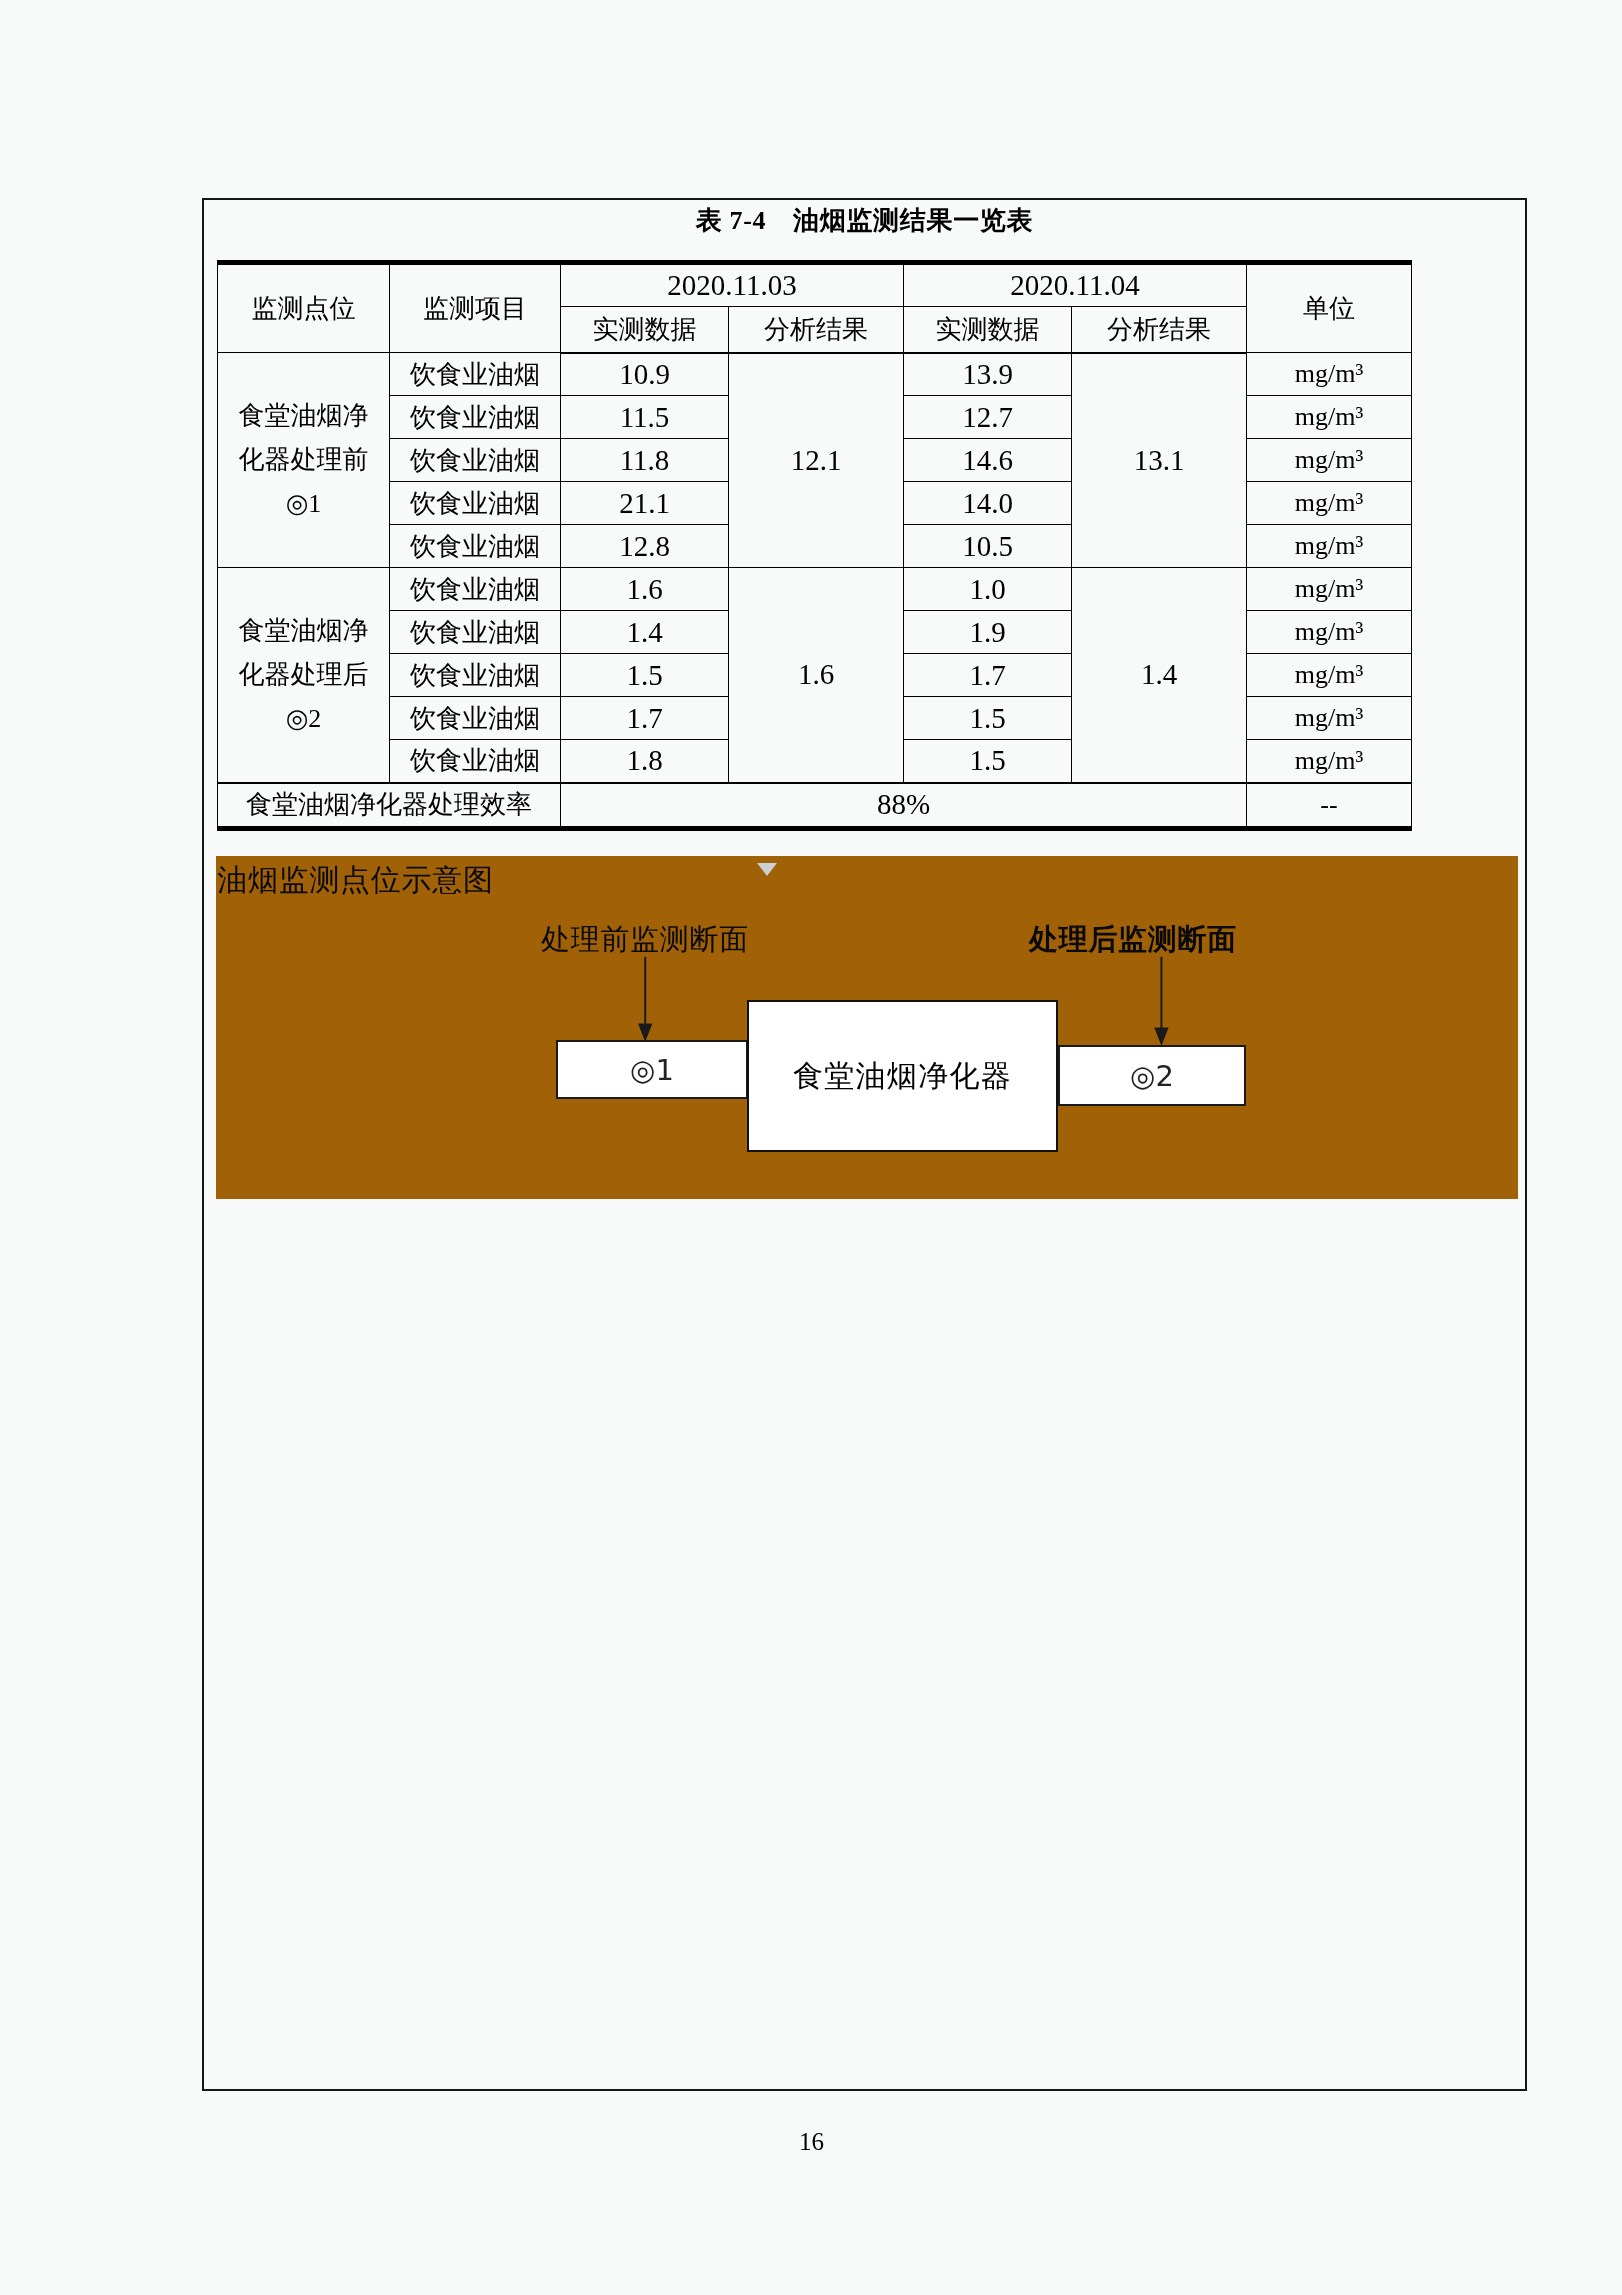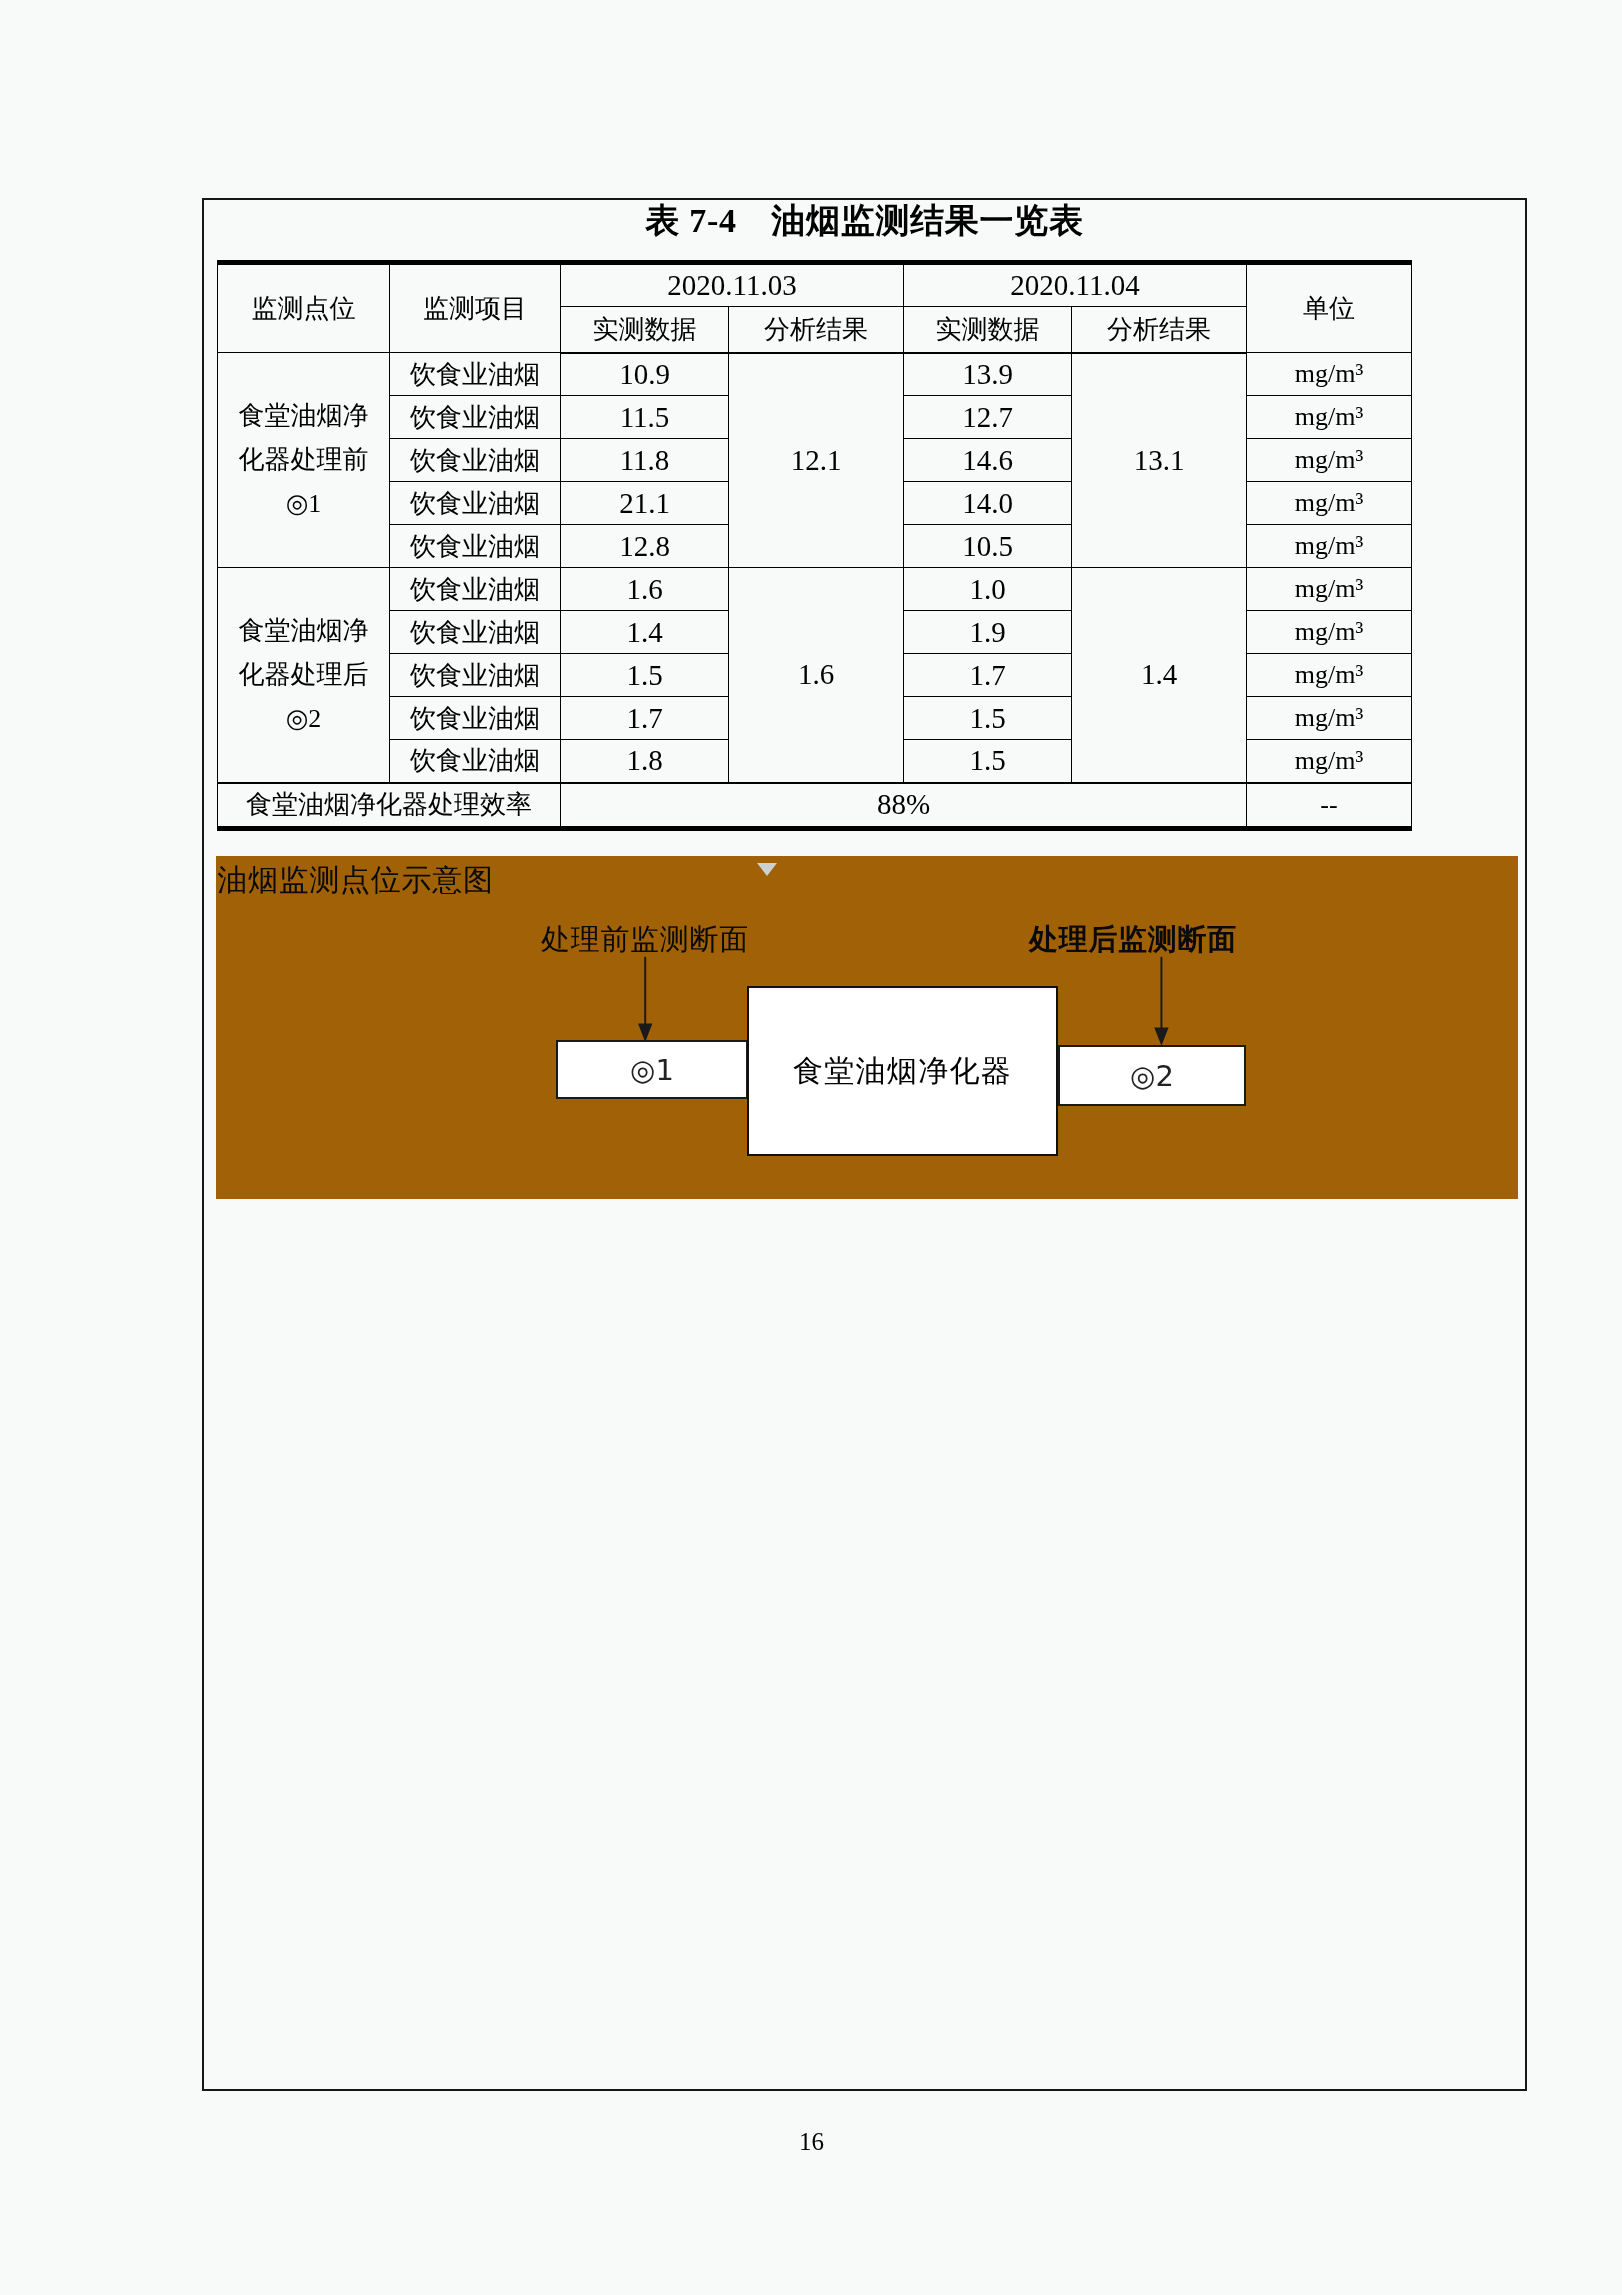--- a/index.html
+++ b/index.html
@@ -19,21 +19,21 @@
     border: 2px solid #161616;
     background: transparent;
   }
 
   
   .doc-title {
     position: absolute;
     left: 202px; top: 204px;
     width: 1325px; height: 34px;
     text-align: center;
-    font-size: 34px; font-weight: bold;
+    font-size: 26px; font-weight: bold;
     letter-spacing: 0.7px;
     line-height: 34px;
   }
 
   
   table.monitor {
     position: absolute;
     left: 217px; top: 240px;
     width: 1194px;
     border-collapse: collapse;
@@ -97,21 +97,21 @@
   .label-before { left: 325px; text-align: center; }
   .label-after  { left: 813px; font-weight: bold; }
   .arrow-layer { position: absolute; left: 0; top: 0; width: 1302px; height: 343px; }
   .dbox {
     position: absolute;
     background: #fff;
     display: flex; align-items: center; justify-content: center;
   }
   .box-left  { left: 340px;  top: 184px; width: 192px; height: 59px;  border: 2px solid #1a1a1a; }
   .box-right { left: 842px; top: 189px; width: 188px; height: 61px;  border: 2px solid #1a1a1a; }
-  .box-center{ left: 531px;  top: 130px; width: 311px; height: 170px; border: 2.6px solid #111; z-index: 2; }
+  .box-center{ left: 531px;  top: 144px; width: 311px; height: 152px; border: 2.6px solid #111; z-index: 2; }
   .box-left, .box-right { font-family: "DejaVu Sans", "Liberation Serif", serif; font-size: 29px; color: #222; }
   .box-center { font-size: 30px; letter-spacing: 1.3px; }
 
   
   .page-number {
     position: absolute;
     left: 0; top: 2128px;
     width: 1623px;
     text-align: center;
     font-size: 25px;

